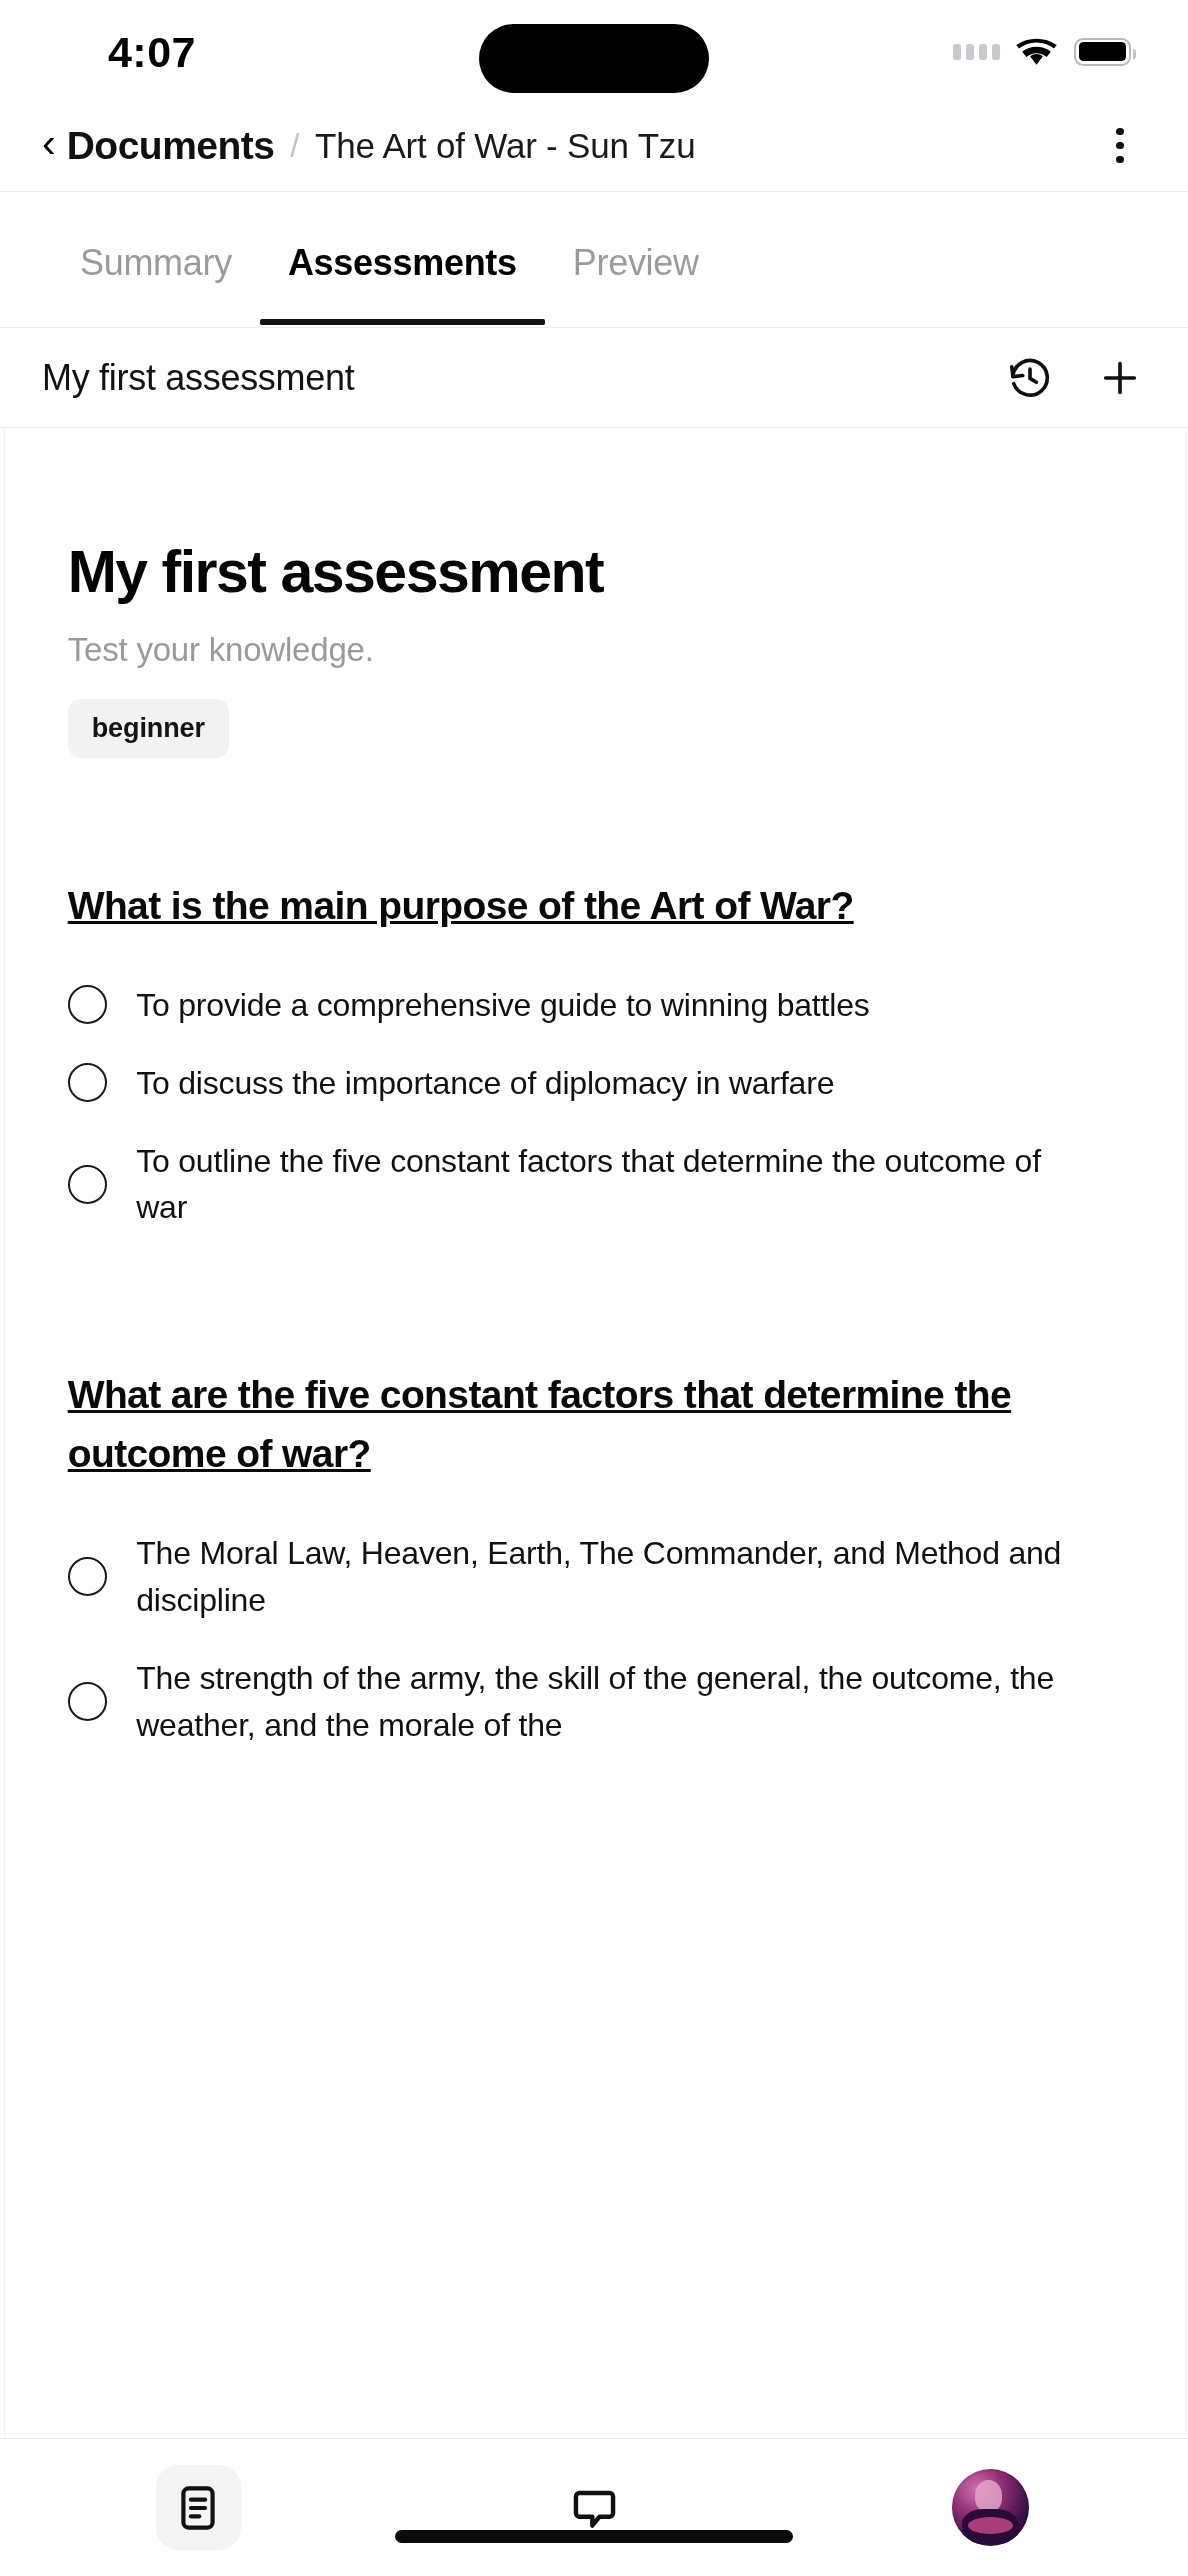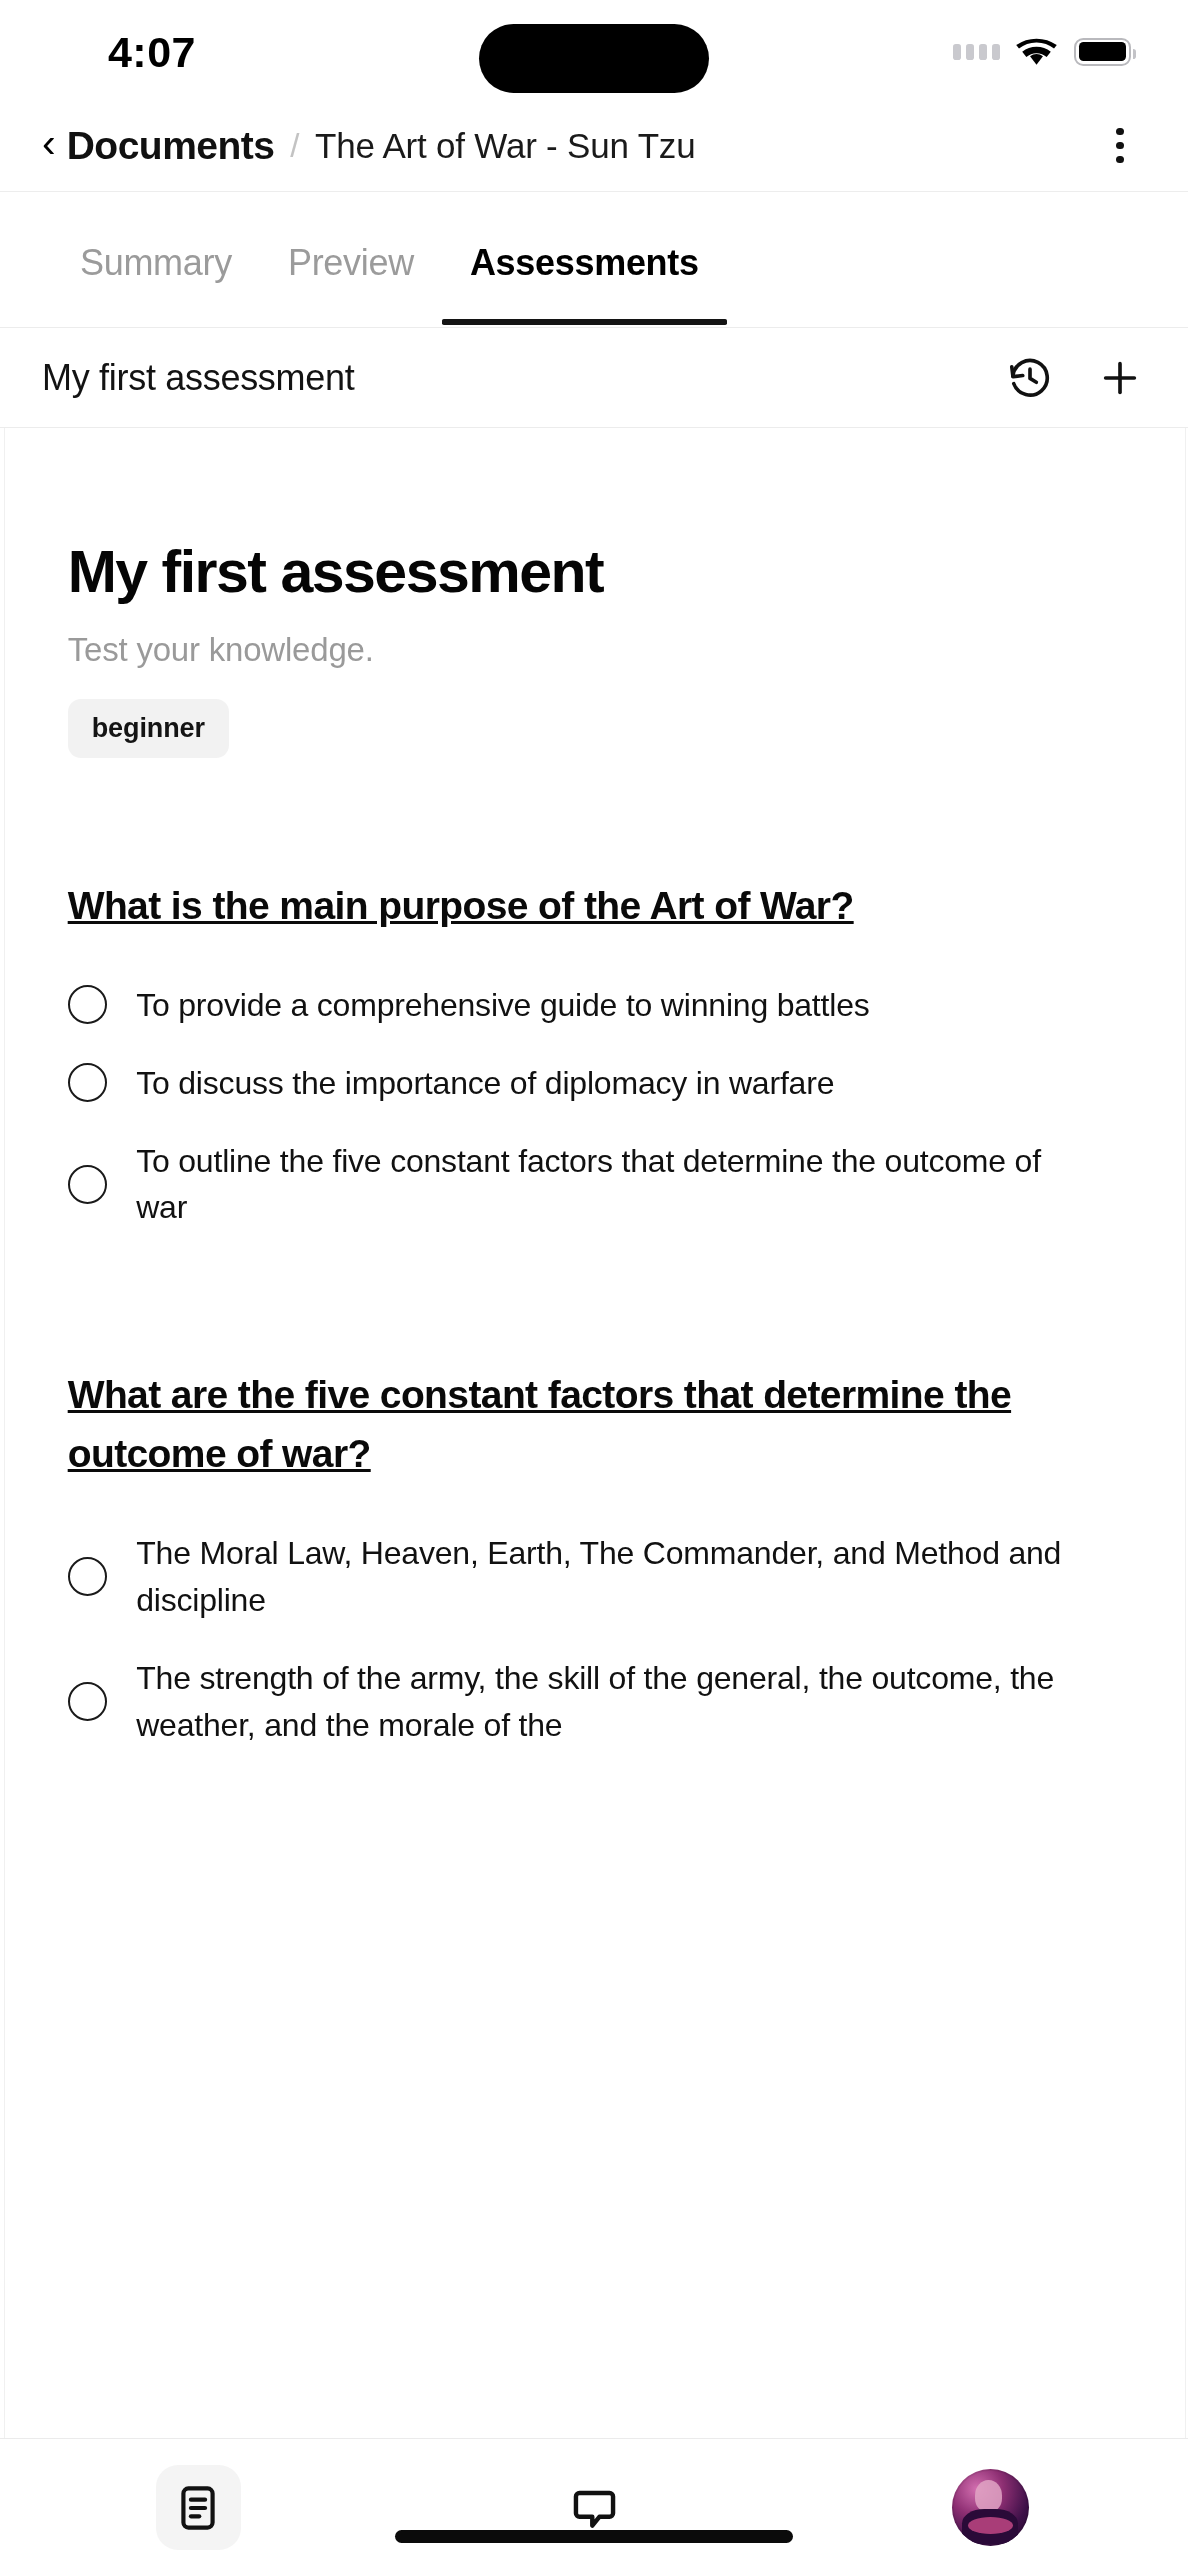--- a/index.html
+++ b/index.html
@@ -196,22 +196,22 @@
     <span class="crumb-current">The Art of War - Sun Tzu</span>
     <span class="kebab">
         <i></i>
         <i></i>
         <i></i>
       </span>
   </div>
 
   <div class="tabs">
     <div class="tab">Summary</div>
+    <div class="tab active">Assessments</div>
     <div class="tab">Preview</div>
-    <div class="tab active">Assessments</div>
   </div>
 
   <div class="assess-bar">
     <span class="assess-title">My first assessment</span>
     <span class="assess-actions">
       <span class="icon-btn">
         <svg width="46" height="46" viewBox="0 0 24 24" fill="none" stroke="#111" stroke-width="1.9" stroke-linecap="round" stroke-linejoin="round">
           <path d="M3.05 11a9 9 0 1 1 .5 4"></path>
           <polyline points="2.5,6.2 3.1,11.3 8.2,10.7"></polyline>
           <polyline points="12,7.4 12,12.2 15.3,14.2"></polyline>

